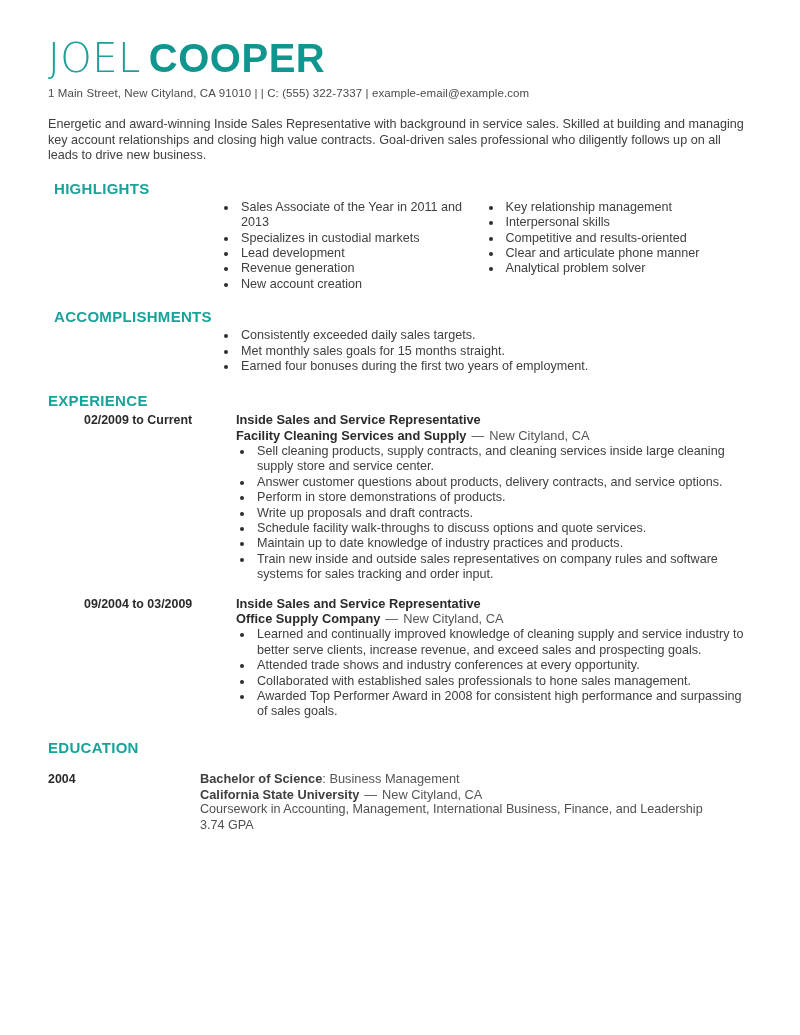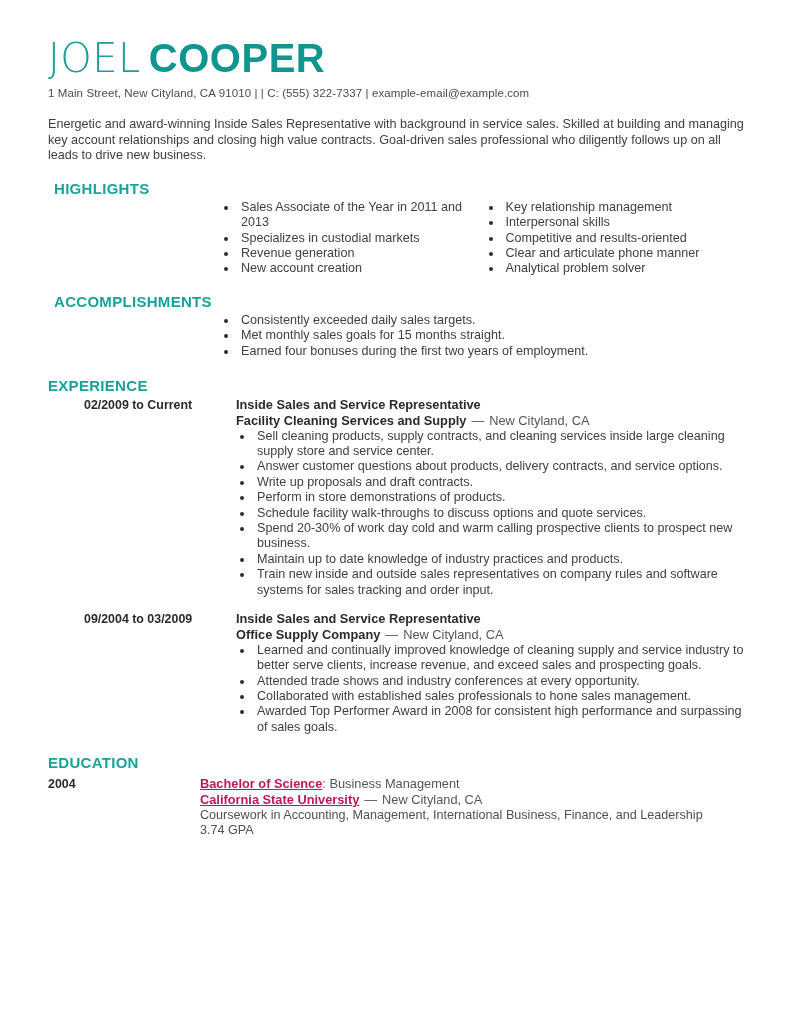--- a/index.html
+++ b/index.html
@@ -149,38 +149,38 @@
   }
   .job-loc { color: #555555; }
   .job-bullets { margin-top: 1px; }
   .job-bullets li { padding-left: 25px; }
   .job-bullets li::before { left: 9px; }
 
   
   .edu-block { margin-top: 19px; }
   .edu-row {
     display: flex;
-    margin-top: 4px;
+    margin-top: 14px;
   }
   .edu-date {
     width: 152px;
     flex: 0 0 152px;
     font-size: 12.4px;
     line-height: 15.6px;
     font-weight: bold;
     color: #2b2b2b;
     padding-top: 1px;
   }
   .edu-body { flex: 1 1 auto; }
   .edu-line {
     font-size: 12.8px;
     line-height: 15.8px;
     color: #555555;
   }
-  .edu-strong { font-weight: bold; color: #be185d; text-decoration: underline; }
+  .edu-strong { font-weight: bold; color: #404040; }
   .edu-plain {
     font-size: 12.6px;
     line-height: 15.6px;
     color: #505050;
     max-width: 520px;
   }
 </style>
 </head>
 <body>
 
@@ -197,20 +197,21 @@
     <div class="summary-text">Energetic and award-winning Inside Sales Representative with background in service sales. Skilled at building and managing key account relationships and closing high value contracts. Goal-driven sales professional who diligently follows up on all leads to drive new business.</div>
   </div>
 
   <div class="section highlights-block">
     <div class="sec-head indent">HIGHLIGHTS</div>
     <div class="hl-cols">
       <div class="hl-col">
         <ul class="bl">
           <li>Sales Associate of the Year in 2011 and 2013</li>
           <li>Specializes in custodial markets</li>
+          <li>Lead development</li>
           <li>Revenue generation</li>
           <li>New account creation</li>
         </ul>
       </div>
       <div class="hl-col second">
         <ul class="bl">
           <li>Key relationship management</li>
           <li>Interpersonal skills</li>
           <li>Competitive and results-oriented</li>
           <li>Clear and articulate phone manner</li>
@@ -237,24 +238,23 @@
     <div class="job">
       <div class="job-date">02/2009 to Current</div>
       <div class="job-body">
         <div class="job-title">Inside Sales and Service Representative</div>
         <div class="job-company-line">
           <span class="job-company">Facility Cleaning Services and Supply</span><span class="dash">—</span><span class="job-loc">New Cityland, CA</span>
         </div>
         <ul class="bl job-bullets">
           <li>Sell cleaning products, supply contracts, and cleaning services inside large cleaning supply store and service center.</li>
           <li>Answer customer questions about products, delivery contracts, and service options.</li>
+          <li>Perform in store demonstrations of products.</li>
           <li>Write up proposals and draft contracts.</li>
-          <li>Perform in store demonstrations of products.</li>
           <li>Schedule facility walk-throughs to discuss options and quote services.</li>
-          <li>Spend 20-30% of work day cold and warm calling prospective clients to prospect new business.</li>
           <li>Maintain up to date knowledge of industry practices and products.</li>
           <li>Train new inside and outside sales representatives on company rules and software systems for sales tracking and order input.</li>
         </ul>
       </div>
     </div>
 
     <div class="job">
       <div class="job-date">09/2004 to 03/2009</div>
       <div class="job-body">
         <div class="job-title">Inside Sales and Service Representative</div>

